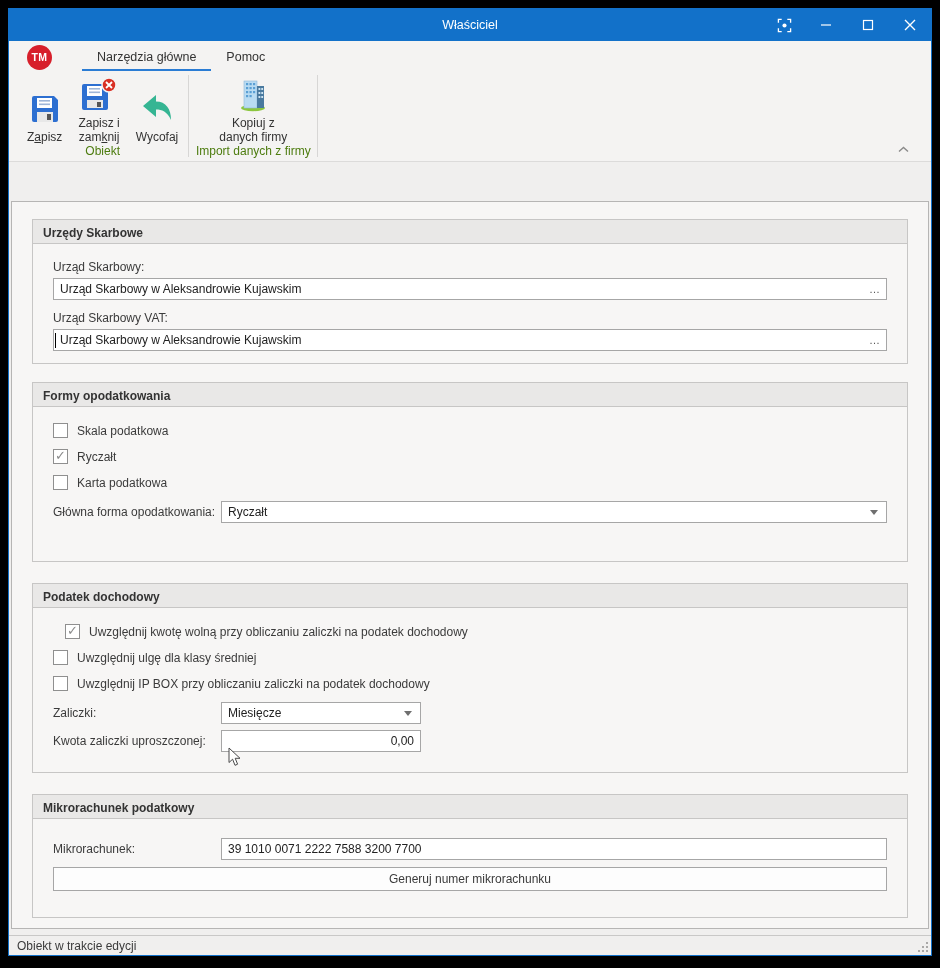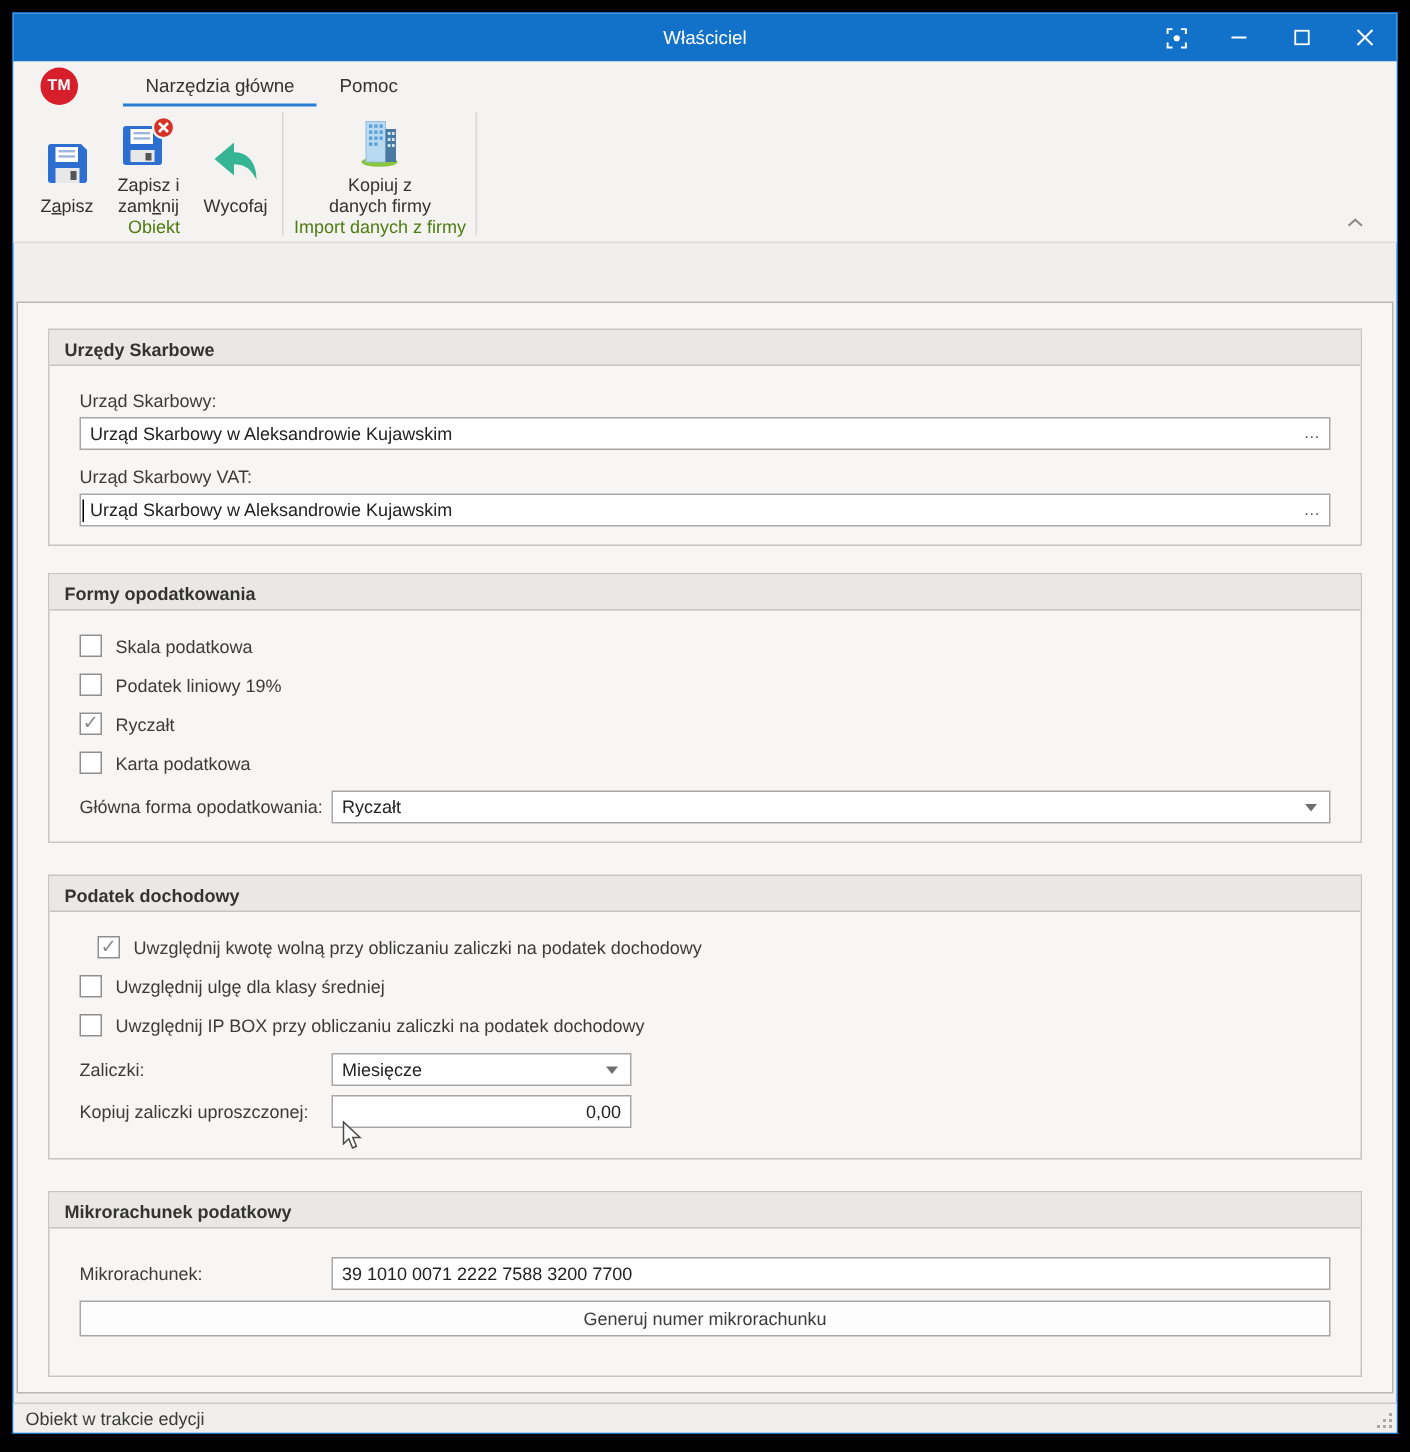--- a/index.html
+++ b/index.html
@@ -266,24 +266,20 @@
       </div>
 
       <div class="section" style="margin-top:18px; height:180px;">
         <div class="sec-header">Formy opodatkowania</div>
         <div class="sec-body">
           <div class="cbrow" style="margin-top:16px;">
             <span class="cb"></span>
             <span class="cb-label">Skala podatkowa</span>
           </div>
           <div class="cbrow">
-            <span class="cb"></span>
-            <span class="cb-label">Podatek liniowy 19%</span>
-          </div>
-          <div class="cbrow">
             <span class="cb checked"></span>
             <span class="cb-label">Ryczałt</span>
           </div>
           <div class="cbrow">
             <span class="cb"></span>
             <span class="cb-label">Karta podatkowa</span>
           </div>
           <div class="formrow" style="margin-top:3px;">
             <span class="fld-label">Główna forma opodatkowania:</span>
             <div class="combo" style="flex:1;">
@@ -310,21 +306,21 @@
             <span class="cb-label">Uwzględnij IP BOX przy obliczaniu zaliczki na podatek dochodowy</span>
           </div>
           <div class="formrow">
             <span class="fld-label">Zaliczki:</span>
             <div class="combo" style="width:200px;">
               <span class="val">Miesięcze</span>
               <span class="combo-arrow"></span>
             </div>
           </div>
           <div class="formrow" style="margin-top:6px;">
-            <span class="fld-label">Kopiuj zaliczki uproszczonej:</span>
+            <span class="fld-label">Kwota zaliczki uproszczonej:</span>
             <div class="textfield" style="width:200px;">
               <span class="val" style="text-align:right;">0,00</span>
             </div>
           </div>
         </div>
       </div>
 
       <div class="section" style="margin-top:21px; height:124px;">
         <div class="sec-header">Mikrorachunek podatkowy</div>
         <div class="sec-body">

